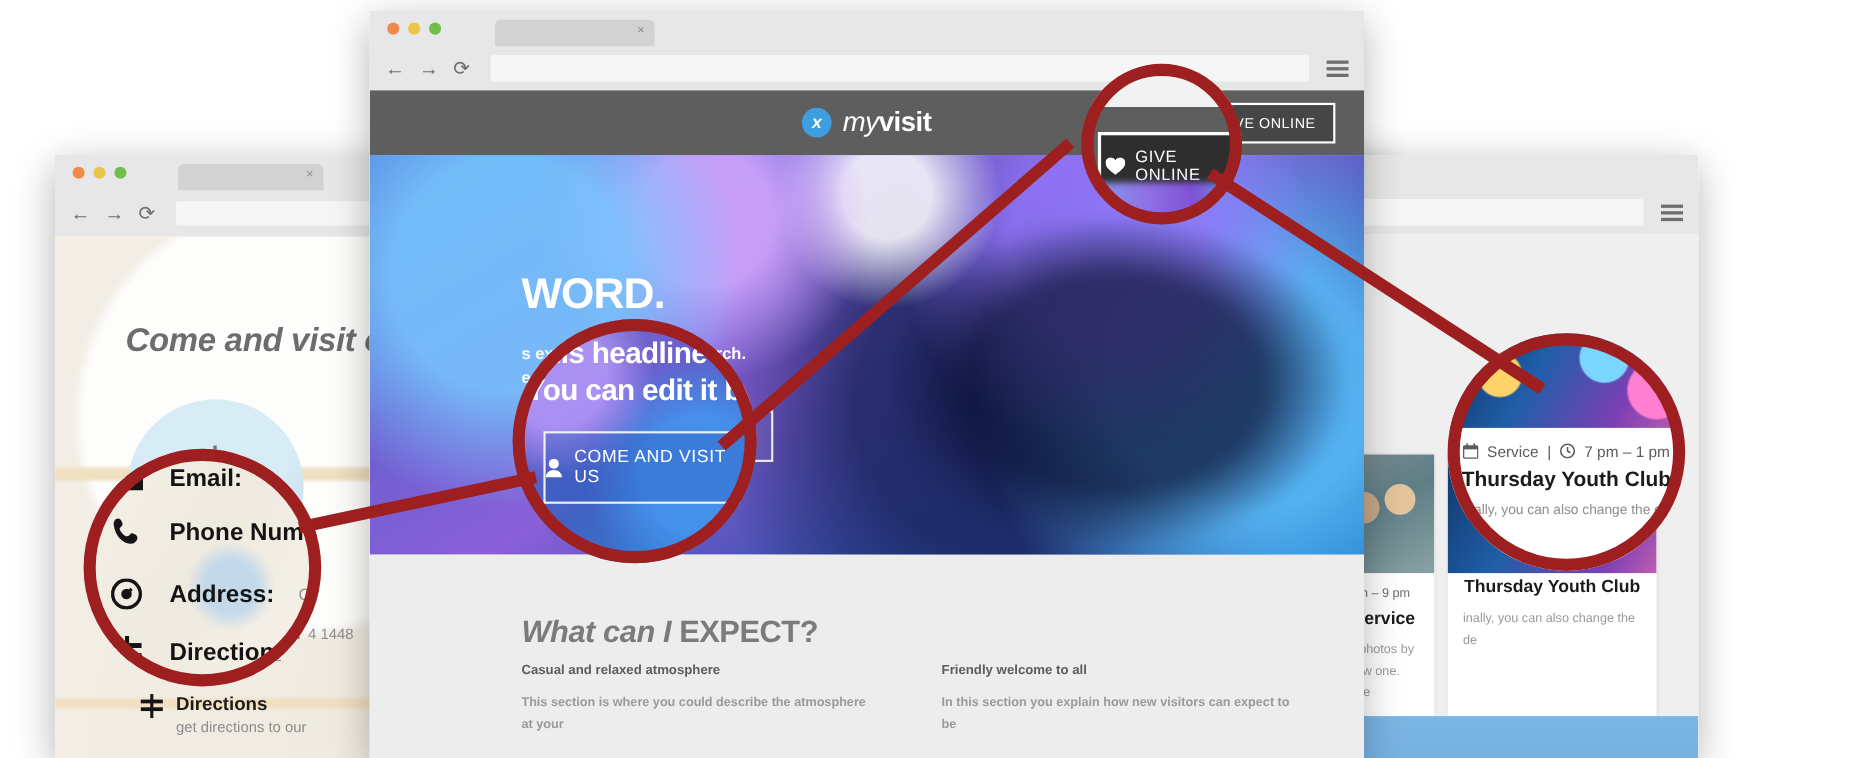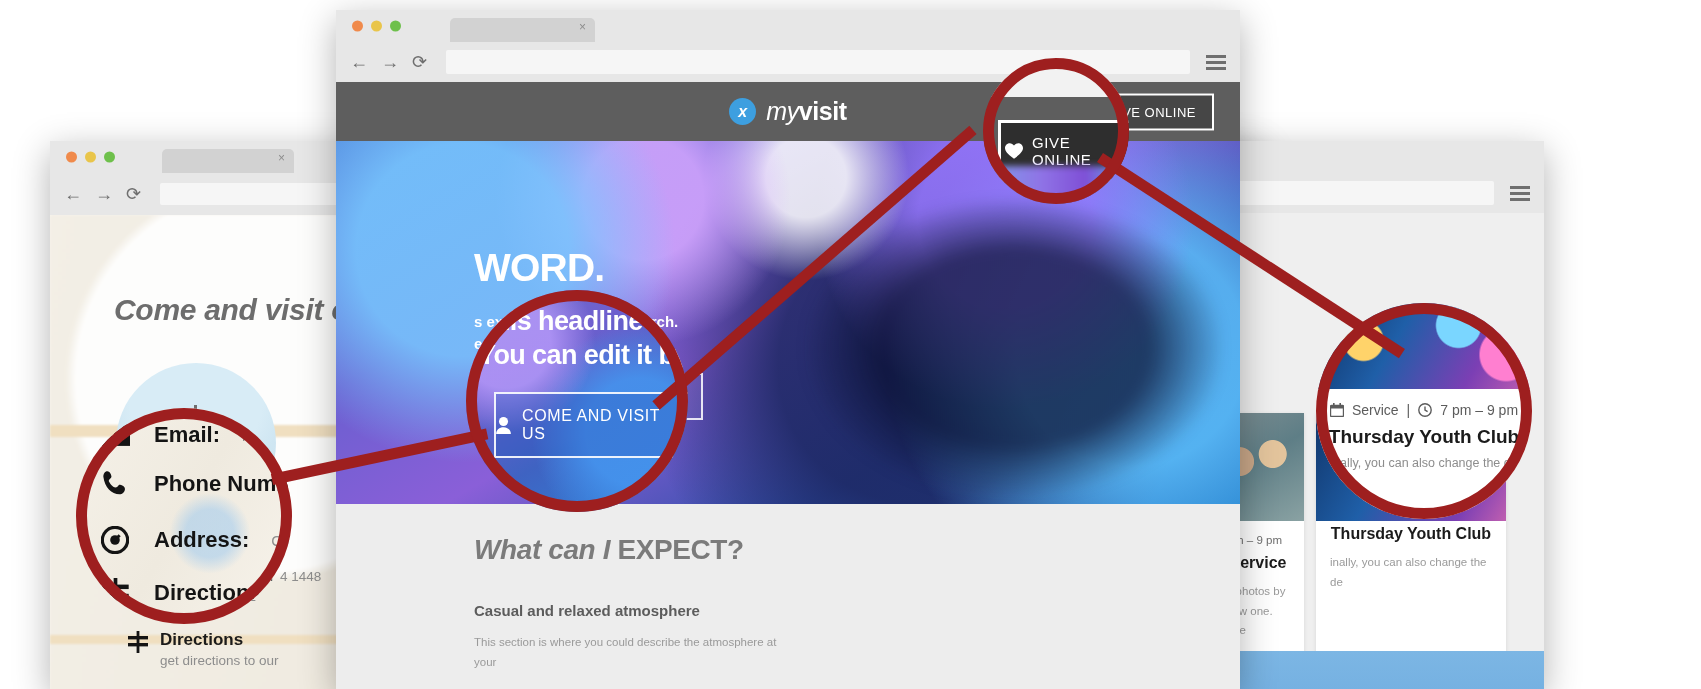--- a/index.html
+++ b/index.html
@@ -144,26 +144,26 @@
   .h1 { font-size: 39px; color: #fff; font-style: italic; font-weight: bold; letter-spacing: -.8px; line-height: 1.08; }
   .h1 b { font-style: normal; }
   .h2 { font-size: 39px; color: #fff; font-weight: bold; letter-spacing: -.8px; line-height: 1.08; margin-top: -2px; }
   .hero-p { font-size: 15px; color: #fff; font-weight: bold; margin-top: 22px; line-height: 1.45; }
   .visit-btn {
     margin-top: 18px; border: 2px solid rgba(255,255,255,.85); color: #fff; font-size: 15px;
     letter-spacing: .6px; padding: 13px 22px; display: inline-flex; align-items: center; gap: 11px;
     background: rgba(255,255,255,.06);
   }
   .expect { position: absolute; left: 138px; top: 452px; z-index: 2; }
-  .expect-h { font-size: 28px; color: #7b7b7b; font-style: italic; font-weight: bold; letter-spacing: -.4px; }
+  .expect-h { font-size: 28px; color: #7b7b7b; font-style: italic; font-weight: bold; letter-spacing: -.4px; margin-top: 25px; }
   .expect-h b { font-style: normal; }
   .cols { position: absolute; left: 138px; top: 520px; width: 700px; display: flex; gap: 64px; z-index: 2; }
   .col { width: 318px; }
-  .col-h { font-size: 15px; font-weight: bold; color: #5c5c5c; margin-bottom: 13px; }
-  .col-p { font-size: 11.5px; color: #9a9a9a; line-height: 1.75; }
+  .col-h { font-size: 12px; font-weight: bold; color: #5c5c5c; margin-bottom: 13px; }
+  .col-p { font-size: 11.5px; color: #9a9a9a; line-height: 1.75; font-weight: bold; }
 
   
   .mag { position: absolute; border-radius: 50%; overflow: hidden; z-index: 40; }
   .mag-ring { position: absolute; border-radius: 50%; border: 11px solid #9e1f1f; z-index: 45; pointer-events: none; }
   .mag-line { position: absolute; height: 11px; background: #9e1f1f; transform-origin: 0 50%; z-index: 41; }
 
   #mag-give { left: 983px; top: 58px; width: 146px; height: 146px; }
   #ring-give { left: 983px; top: 58px; width: 146px; height: 146px; }
 
   #mag-hero { left: 466px; top: 290px; width: 222px; height: 222px; }
@@ -446,20 +446,24 @@
 
       <div class="expect">
         <div class="expect-h"><span>What can I </span><b>EXPECT?</b></div>
       </div>
 
       <div class="cols">
         <div class="col">
           <div class="col-h">Casual and relaxed atmosphere</div>
           <div class="col-p">This section is where you could describe the atmosphere at your</div>
         </div>
+        <div class="col">
+          <div class="col-h">Friendly welcome to all</div>
+          <div class="col-p">In this section you explain how new visitors can expect to be</div>
+        </div>
       </div>
     </div>
   </div>
 
   <div class="mag-line" style="left:272px; top:474px; width:220px; transform: rotate(-12deg);"></div>
   <div class="mag-line" style="left:656px; top:400px; width:420px; transform: rotate(-41deg);"></div>
   <div class="mag-line" style="left:1100px; top:152px; width:360px; transform: rotate(33deg);"></div>
 
   <div class="mag" id="mag-give">
     <div class="zoom-give">
@@ -551,21 +555,21 @@
             </svg>
         </span>
         <span>Service</span>
         <span>|</span>
         <span class="ico">
           <svg width="14" height="14" viewBox="0 0 14 14">
               <circle cx="7" cy="7" r="6.2" fill="none" stroke="#5c5c5c" stroke-width="1.4"></circle>
               <path d="M7 3.4V7l2.6 1.6" stroke="#5c5c5c" stroke-width="1.4" fill="none"></path>
             </svg>
         </span>
-        <span>7 pm – 9 pm</span>
+        <span>7 pm – 1 pm</span>
       </div>
       <div class="ztitle">Thursday Youth Club</div>
       <div class="zbody">inally, you can also change the de</div>
       <div class="zbody2">the ser</div>
     </div>
   </div>
   <div class="mag-ring" id="ring-right"></div>
 
 </div>
 

